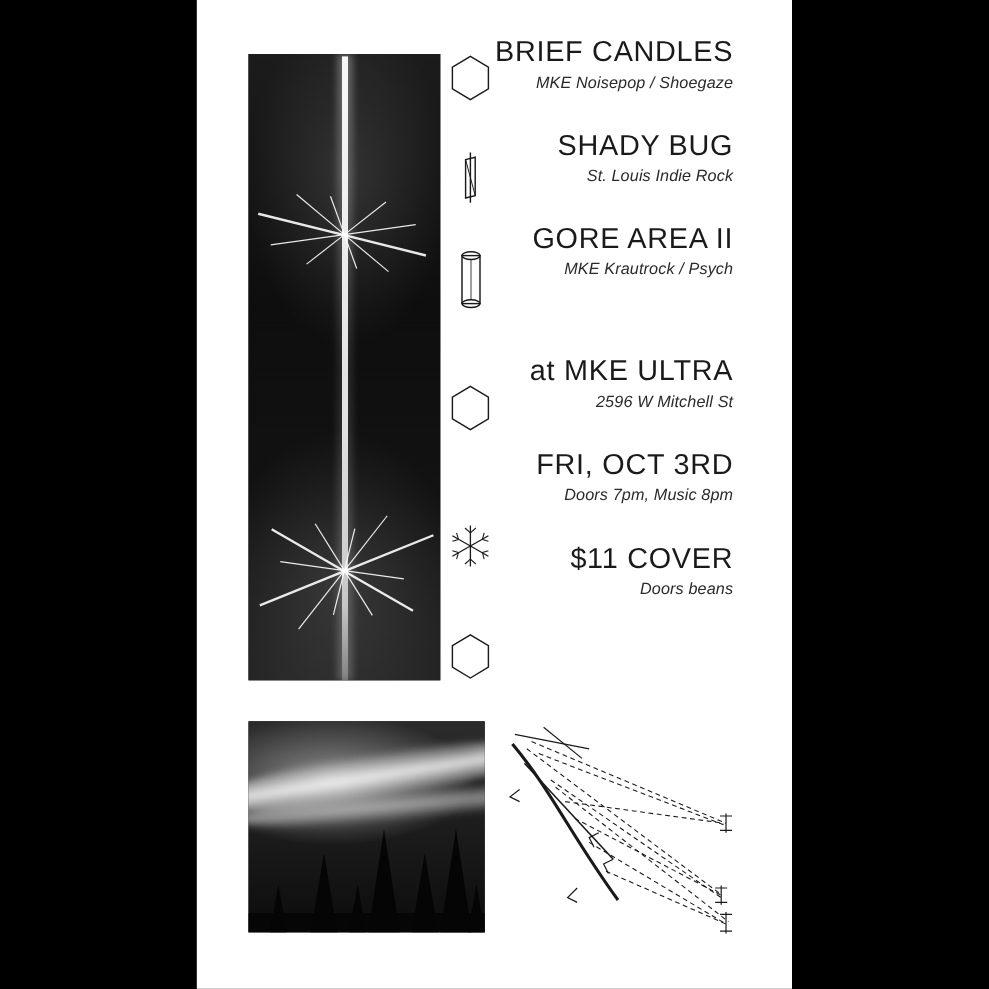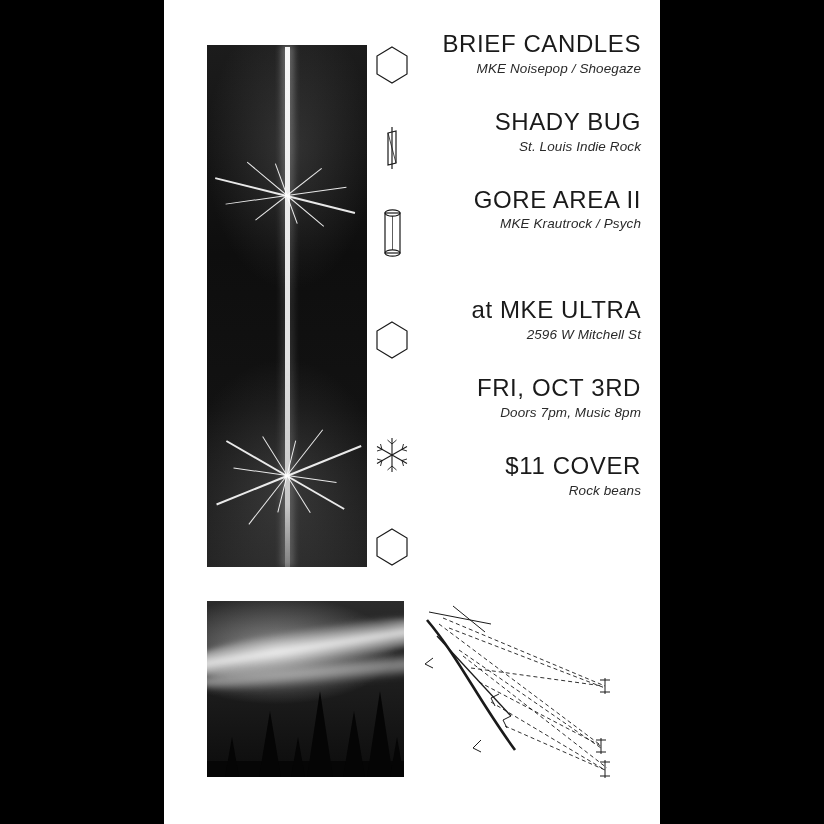--- a/index.html
+++ b/index.html
@@ -155,21 +155,21 @@
   .icon-cell {
     position: absolute;
     left: 0;
     width: 50px;
     text-align: center;
   }
 
   
   .text-col {
     position: absolute;
-    left: 262px;
+    left: 232px;
     top: 30px;
     width: 215px;
     text-align: right;
   }
   .block { margin-bottom: 10px; }
   .title {
     font-size: 24px;
     letter-spacing: 0.6px;
     color: #1a1a1a;
     font-weight: normal;
@@ -313,21 +313,21 @@
       <div class="gap-md"></div>
 
       <div class="block">
         <div class="title">FRI, OCT 3RD</div>
         <div class="sub">Doors 7pm, Music 8pm</div>
       </div>
       <div class="gap-md"></div>
 
       <div class="block">
         <div class="title">$11 COVER</div>
-        <div class="sub">Rock beans</div>
+        <div class="sub">Doors beans</div>
       </div>
     </div>
 
     <div class="photo-aurora">
       <div class="aur-sky"></div>
       <div class="aur-band"></div>
       <div class="aur-band2"></div>
       <div class="ground"></div>
       <div class="tree small" style="left:18px;"></div>
       <div class="tree" style="left:52px;"></div>

